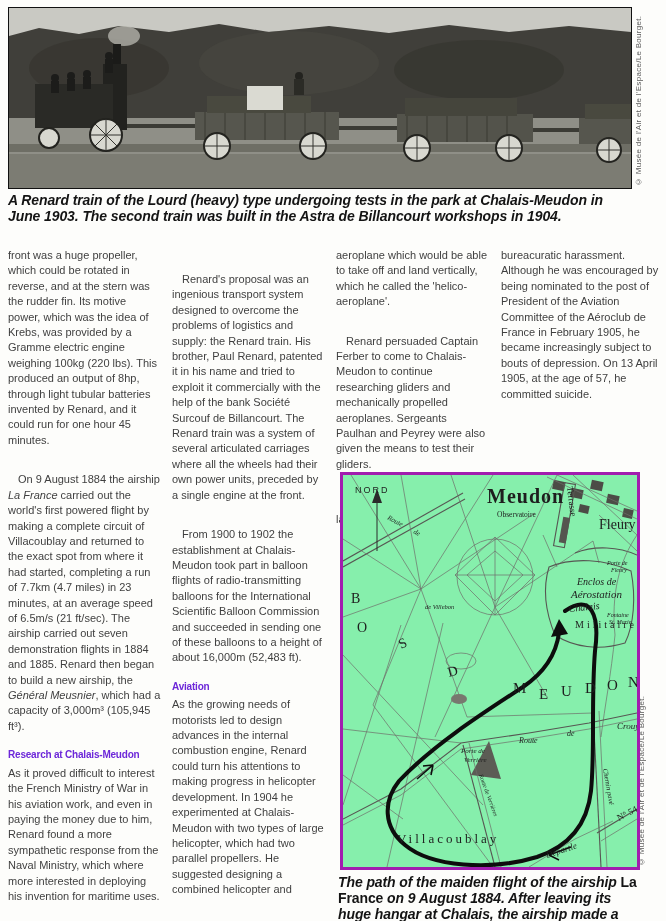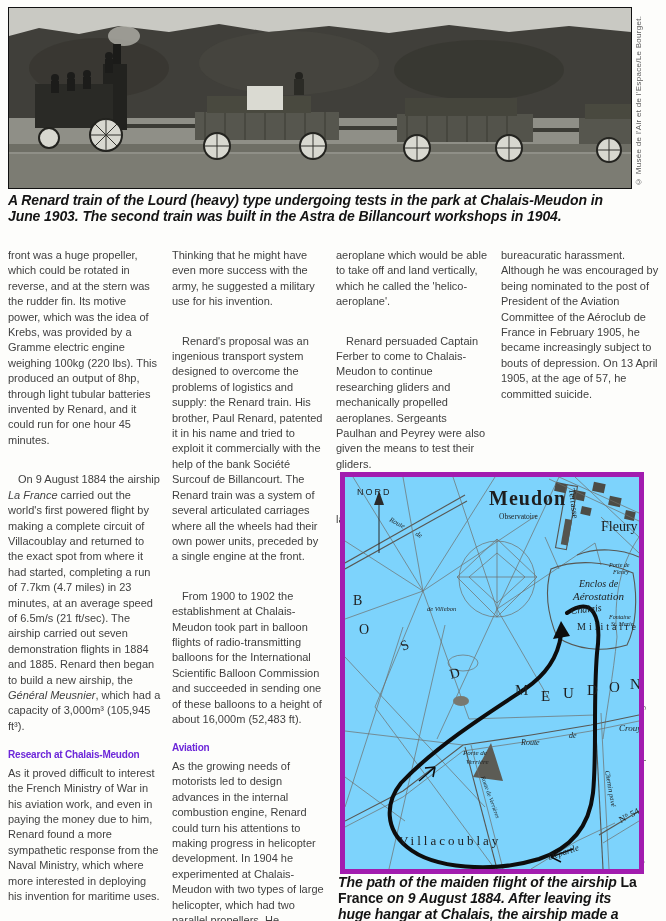--- a/index.html
+++ b/index.html
@@ -25,21 +25,21 @@
   .col p.ind{text-indent:10px;margin-top:24px;}
   .col .it{font-style:italic;}
   .col h3{margin:13px 0 3px 0;font-size:10px;line-height:15.5px;color:#6d28d9;
           letter-spacing:-.2px;}
   #col1{left:8px;width:153px;}
   #col2{left:172px;width:153px;}
   #col3{left:336px;width:153px;}
   #col4{left:501px;width:158px;}
   
   .map-fig{position:absolute;left:340px;top:472px;width:294px;height:392px;margin:0;
-           border:5px solid #a21caf;background:#7dd3fc;z-index:3;}
+           border:3px solid #a21caf;background:#86efac;z-index:3;}
   .map-fig svg{display:block;width:100%;height:100%;}
   .map-svg text{font-family:"Liberation Serif",serif;fill:#1e1e1e;}
   .map-svg text.it{font-style:italic;}
   .map-svg text.bold{font-weight:bold;letter-spacing:1px;}
   .map-svg text.sp{letter-spacing:3px;}
   .map-svg text.caps{font-family:"Liberation Sans",sans-serif;letter-spacing:2px;}
   .map-svg .st{stroke:#6e6e6a;stroke-width:.7;fill:none;}
   .map-svg .st2{stroke:#575753;stroke-width:1.1;fill:none;}
   .map-svg .flight{stroke:#0d0d0d;stroke-width:4;fill:none;stroke-linecap:round;}
 </style>
@@ -147,21 +147,20 @@
   <p class="caption photo-caption">A Renard train of the Lourd (heavy) type undergoing tests in the park at Chalais-Meudon in June 1903. The second train was built in the Astra de Billancourt workshops in 1904.</p>
 
   <div class="col" id="col1">
     <p><span>front was a huge propeller, which could be rotated in reverse, and at the stern was the rudder fin. Its motive power, which was the idea of Krebs, was provided by a Gramme electric engine weighing 100kg (220 lbs). This produced an output of 8hp, through light tubular batteries invented by Renard, and it could run for one hour 45 minutes.</span></p>
     <p class="ind"><span>On 9 August 1884 the airship </span><span class="it">La France</span><span> carried out the world's first powered flight by making a complete circuit of Villacoublay and returned to the exact spot from where it had started, completing a run of 7.7km (4.7 miles) in 23 minutes, at an average speed of 6.5m/s (21 ft/sec). The airship carried out seven demonstration flights in 1884 and 1885. Renard then began to build a new airship, the </span><span class="it">Général Meusnier</span><span>, which had a capacity of 3,000m³ (105,945 ft³).</span></p>
     <h3>Research at Chalais-Meudon</h3>
     <p><span>As it proved difficult to interest the French Ministry of War in his aviation work, and even in paying the money due to him, Renard found a more sympathetic response from the Naval Ministry, which where more interested in deploying his invention for maritime uses.</span></p>
   </div>
 
   <div class="col" id="col2">
-    <p><span>Thinking that he might have even more success with the army, he suggested a military use for his invention.</span></p>
     <p class="ind"><span>Renard's proposal was an ingenious transport system designed to overcome the problems of logistics and supply: the Renard train. His brother, Paul Renard, patented it in his name and tried to exploit it commercially with the help of the bank Société Surcouf de Billancourt. The Renard train was a system of several articulated carriages where all the wheels had their own power units, preceded by a single engine at the front.</span></p>
     <p class="ind"><span>From 1900 to 1902 the establishment at Chalais-Meudon took part in balloon flights of radio-transmitting balloons for the International Scientific Balloon Commission and succeeded in sending one of these balloons to a height of about 16,000m (52,483 ft).</span></p>
     <h3>Aviation</h3>
     <p><span>As the growing needs of motorists led to design advances in the internal combustion engine, Renard could turn his attentions to making progress in helicopter development. In 1904 he experimented at Chalais-Meudon with two types of large helicopter, which had two parallel propellers. He suggested designing a combined helicopter and</span></p>
   </div>
 
   <div class="col" id="col3">
     <p><span>aeroplane which would be able to take off and land vertically, which he called the 'helico-aeroplane'.</span></p>
     <p class="ind"><span>Renard persuaded Captain Ferber to come to Chalais-Meudon to continue researching gliders and mechanically propelled aeroplanes. Sergeants Paulhan and Peyrey were also given the means to test their gliders.</span></p>
     <p class="ind"><span>However, Charles Renard's last years were darkened by</span></p>

